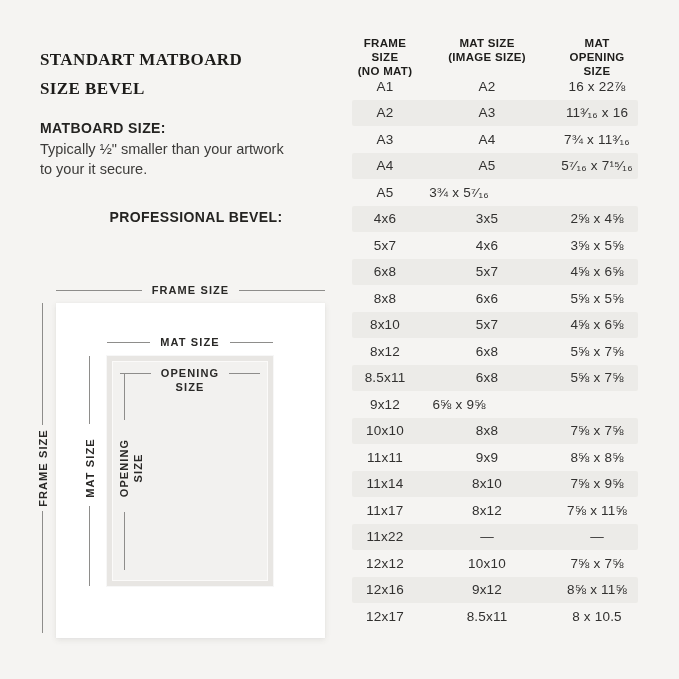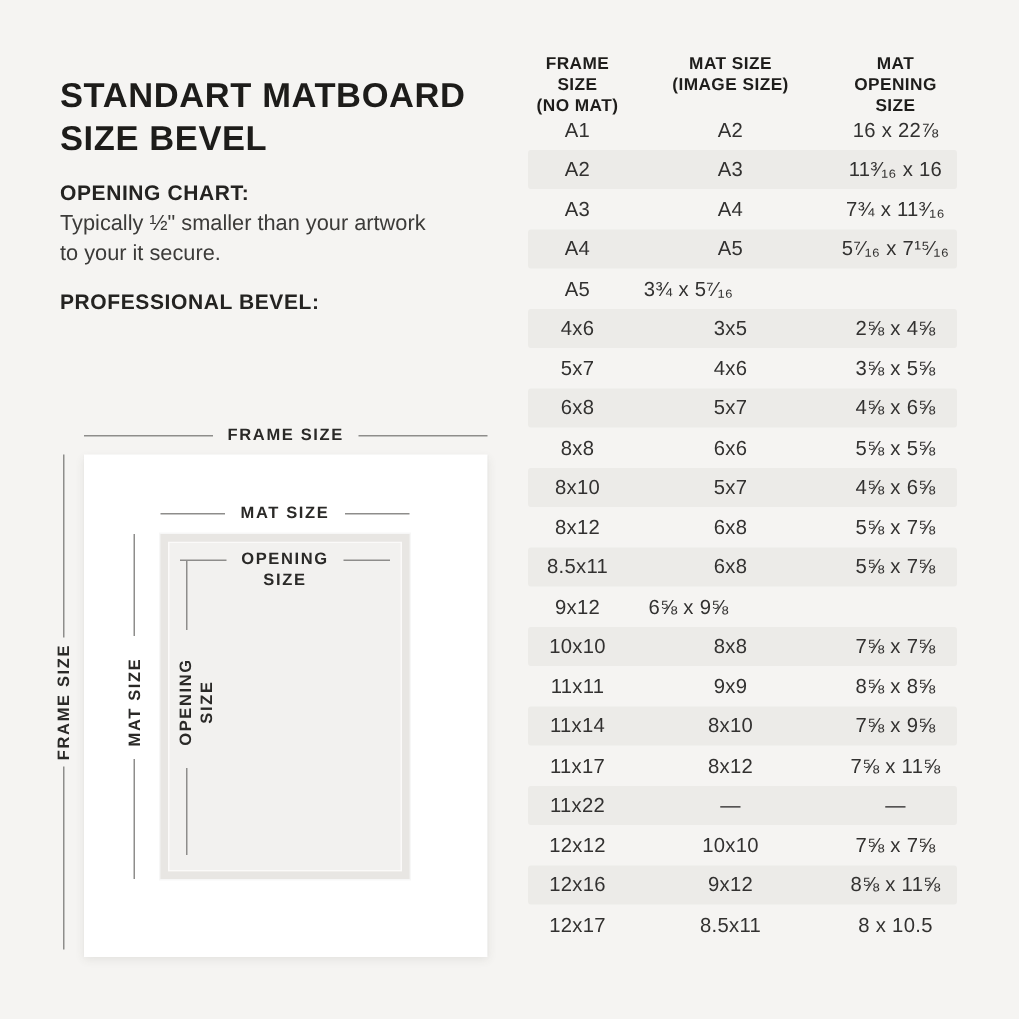--- a/index.html
+++ b/index.html
@@ -5,26 +5,27 @@
   html,body{margin:0;padding:0;}
   .page{
     position:relative;width:679px;height:679px;overflow:hidden;
     background:#f5f4f2;
     font-family:"Liberation Sans","DejaVu Sans",sans-serif;
     color:#1e1d1b;
   }
   
   .title{
     position:absolute;left:40px;top:34px;
-    font-size:23px;line-height:29px;font-weight:600;letter-spacing:.4px;
+    font-size:17px;line-height:29px;font-weight:600;letter-spacing:.4px;
     color:#1d1c1a;
+    font-family:Liberation Serif, serif;
   }
   .info{position:absolute;left:40px;width:312px;}
   .info-1{top:120px;}
-  .info-2{top:193px;}
+  .info-2{top:209px;text-align:center;}
   .info h3{
     margin:0 0 4px 0;font-size:14px;font-weight:700;letter-spacing:.4px;color:#242321;
   }
   .info p{margin:0;font-size:14.5px;line-height:19.5px;color:#3c3b39;}
   
   .diagram{position:absolute;left:36px;top:282px;width:300px;height:372px;}
   .hlabel{position:absolute;display:flex;align-items:center;gap:10px;}
   .hlabel .rule{flex:1;height:1px;background:#8e8d8b;}
   .dlab{font-size:11px;font-weight:600;letter-spacing:1.1px;color:#2a2927;white-space:nowrap;}
   .frame-label{left:20px;top:0;width:269px;height:16px;}
@@ -71,21 +72,21 @@
 <body>
 
 <div class="page">
 
   <h1 class="title">
     <span>STANDART MATBOARD</span><br>
     <span>SIZE BEVEL</span>
   </h1>
 
   <div class="info info-1">
-    <h3>OPENING CHART:</h3>
+    <h3>MATBOARD SIZE:</h3>
     <p>
       <span>Typically ½" smaller than your artwork</span><br>
       <span>to your it secure.</span>
     </p>
   </div>
   <div class="info info-2">
     <h3>PROFESSIONAL BEVEL:</h3>
   </div>
 
   <div class="diagram">

